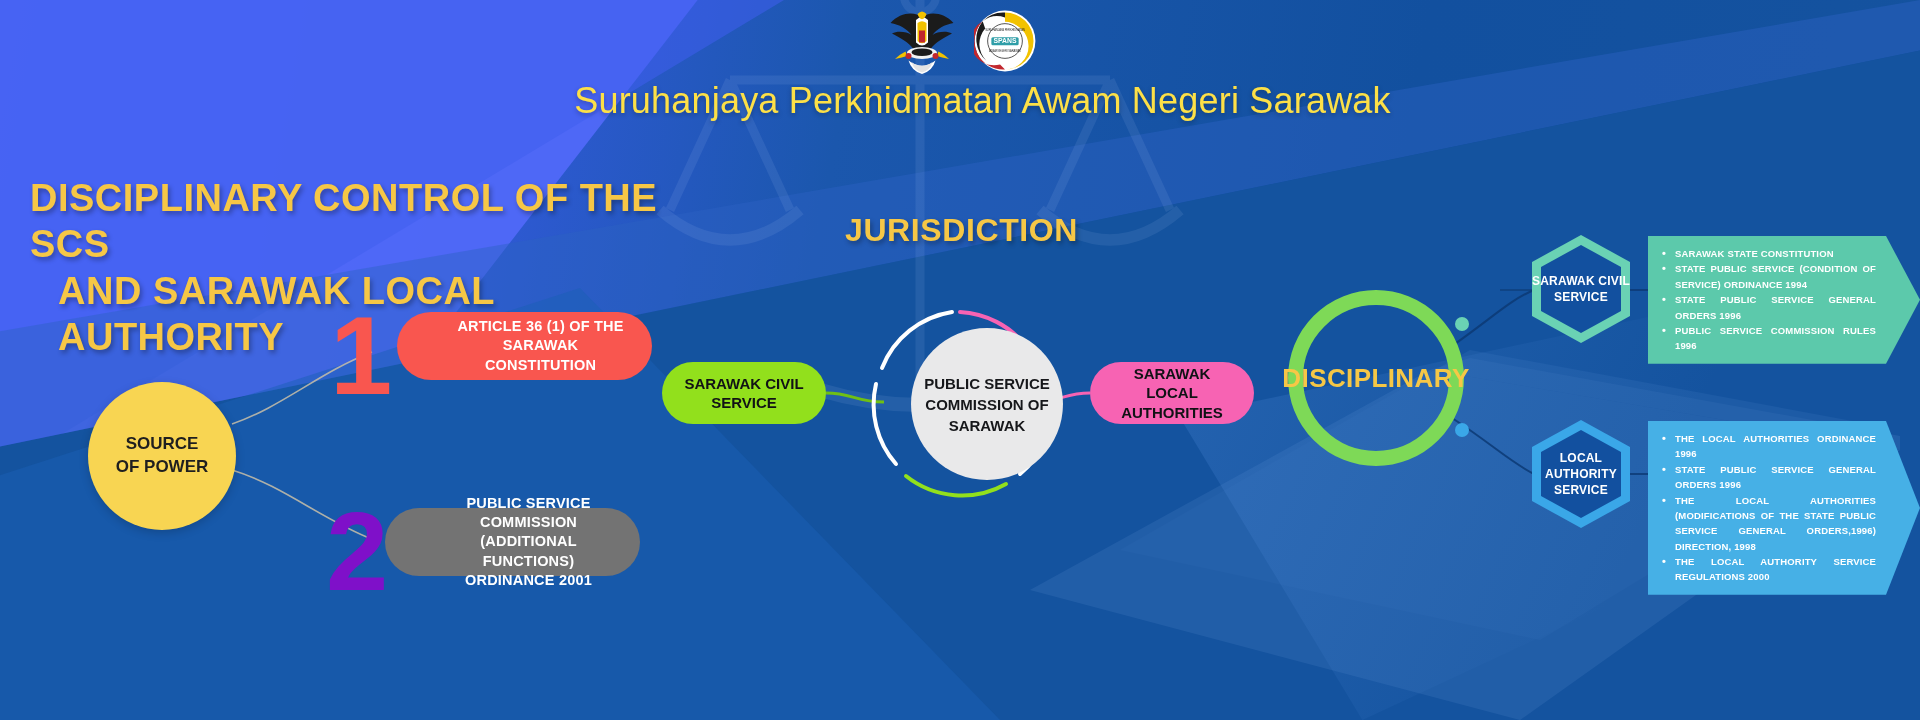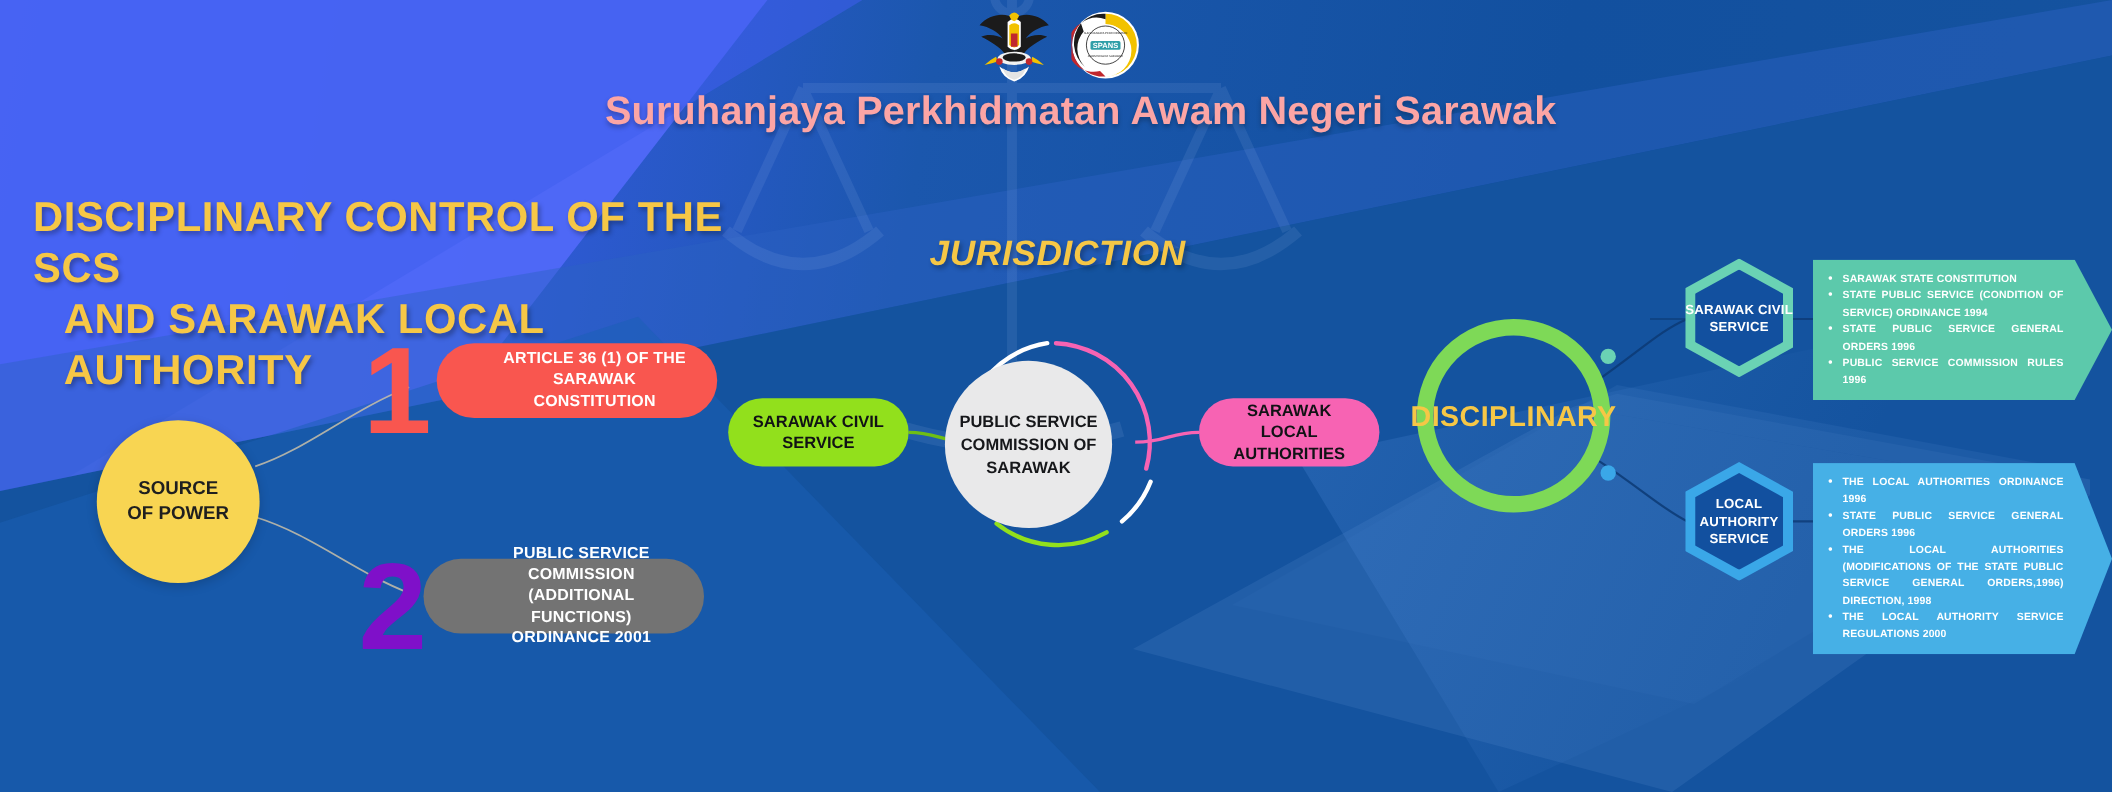--- a/index.html
+++ b/index.html
@@ -60,42 +60,41 @@
     clip-path:polygon(0 28%, 72% 0, 100% 36%, 24% 100%);
   }
 
   
   .header { position:absolute; left:0; top:0; width:1920px; text-align:center; }
   .crests { display:flex; justify-content:center; align-items:center; gap:14px; padding-top:6px; height:76px;}
   .crest-sarawak { width:76px; height:72px; }
   .spans-logo { width:62px; height:62px; }
   .org-title{
     margin-top:4px;
-    font-size:36px; font-weight:bold; color:#fca5a5;
+    font-size:36px; font-weight:normal; color:#fde047;
     letter-spacing:.2px;
     text-shadow:0 2px 5px rgba(0,0,0,.28);
     font-family:"Liberation Sans", sans-serif;
     padding-left:45px;
   }
 
   
   .main-heading{
     position:absolute; left:30px; top:175px; width:640px;
     color:#f6c746; font-weight:bold; font-size:38px; line-height:1.22;
     letter-spacing:.5px;
     text-shadow:2px 3px 5px rgba(0,0,0,.32);
     font-stretch:condensed;
   }
   .main-heading .l2{ display:block; padding-left:28px; }
 
   .jur-heading{
     position:absolute; left:845px; top:212px;
     color:#f6c746; font-weight:bold; font-size:32px; letter-spacing:.6px;
     text-shadow:2px 3px 5px rgba(0,0,0,.32);
-    font-style:italic;
   }
 
   
   .source-circle{
     position:absolute; left:88px; top:382px; width:148px; height:148px;
     border-radius:50%; background:#f8d552;
     display:flex; flex-direction:column; justify-content:center; align-items:center;
     color:#1f1f1f; font-weight:bold; font-size:17px; line-height:1.35; text-align:center;
     box-shadow:0 3px 10px rgba(0,0,0,.18);
   }
@@ -114,21 +113,21 @@
     position:absolute; font-weight:bold; font-size:112px; line-height:1;
     color:#f9564f; text-shadow:0 0 0 rgba(0,0,0,0);
   }
   .bignum-1{ left:330px; top:300px; color:#f9564f; }
   .bignum-2{ left:326px; top:496px; color:#7f10c9; }
 
   .connector-svg{ position:absolute; left:0; top:0; width:1920px; height:720px; pointer-events:none; }
 
   
   .hub{
-    position:absolute; left:859px; top:328px; width:152px; height:152px;
+    position:absolute; left:911px; top:328px; width:152px; height:152px;
     border-radius:50%; background:#e9e9ea;
     display:flex; flex-direction:column; justify-content:center; align-items:center;
     color:#16171a; font-weight:bold; font-size:15px; line-height:1.4; text-align:center;
     z-index:3;
   }
   .hub-arcs{ position:absolute; left:856px; top:298px; width:208px; height:208px; z-index:2; }
 
   .node-pill{
     position:absolute; height:62px; border-radius:31px;
     display:flex; align-items:center; justify-content:center;

